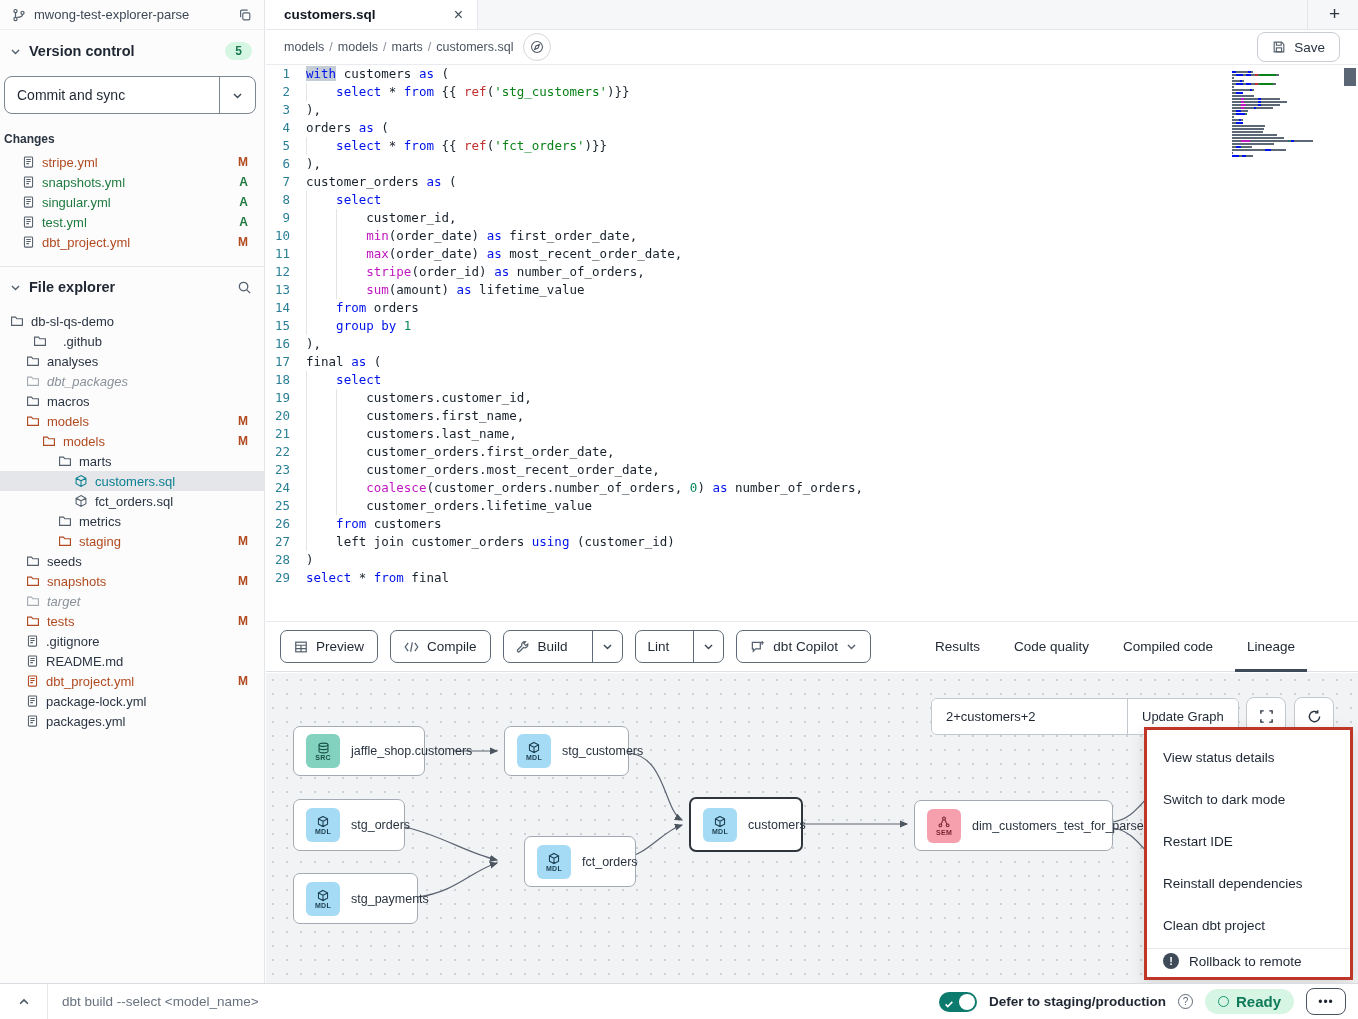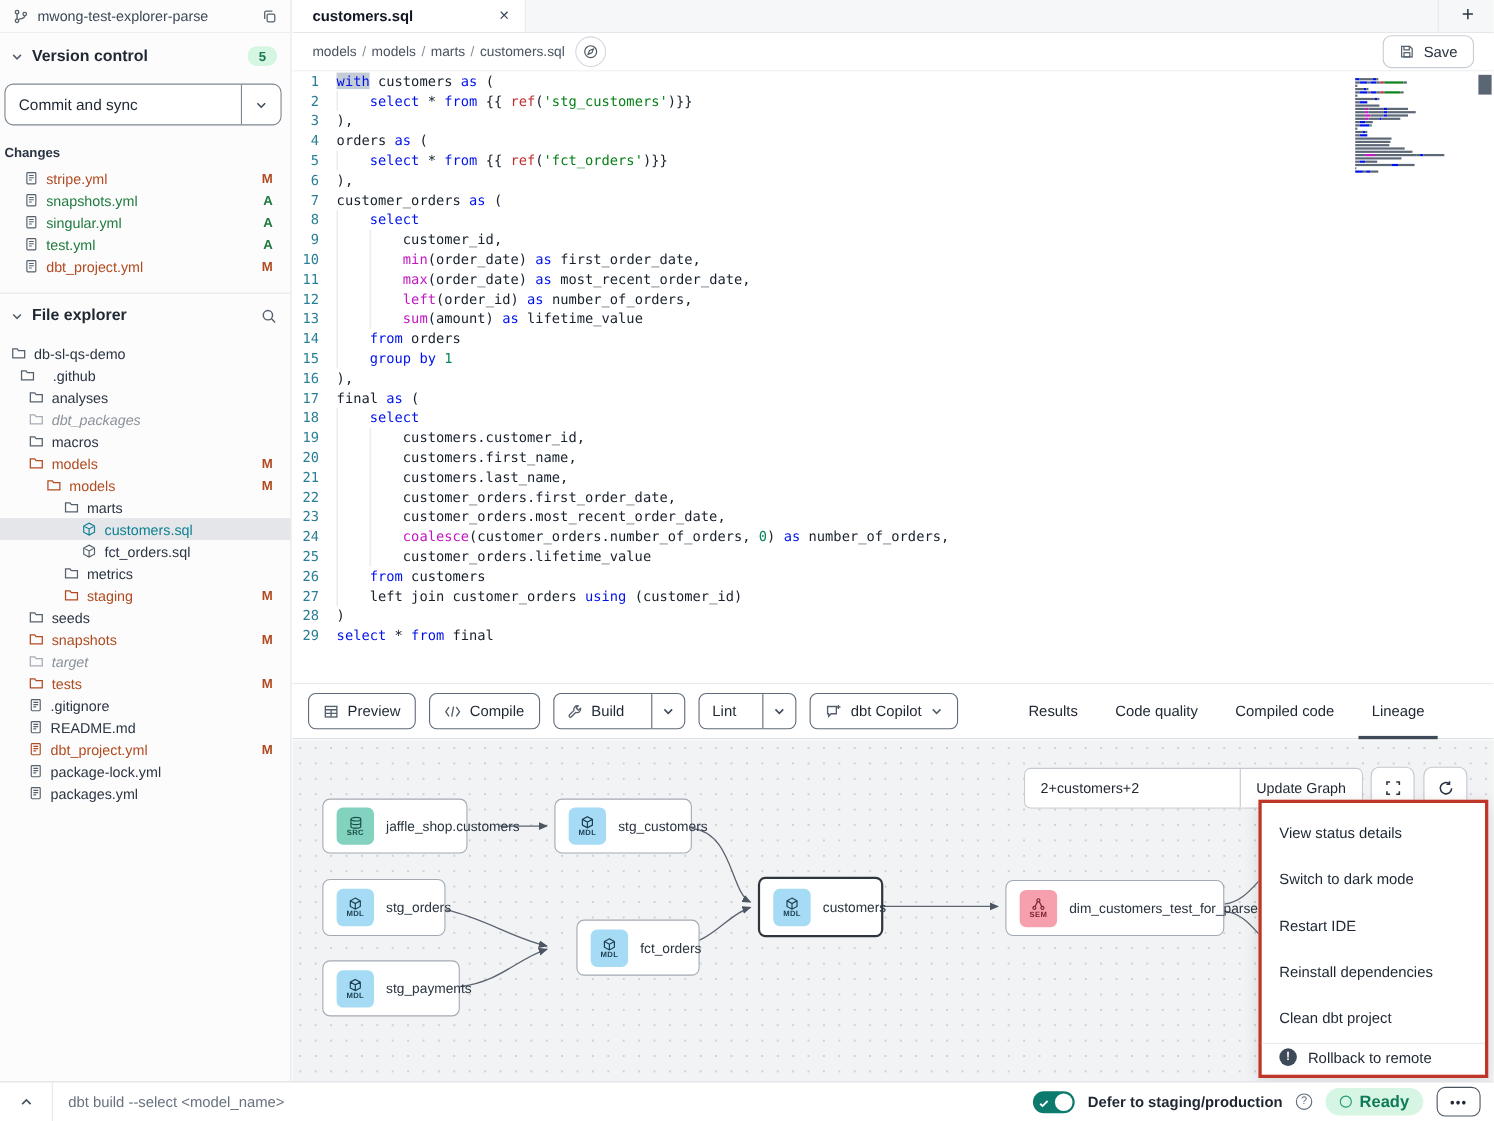--- a/index.html
+++ b/index.html
@@ -229,21 +229,21 @@
     </div>
     <div id="file-tree">
         <div class="tree-row" style="padding-left: 10px;">
           <span class="icon">
             <svg width="14" height="14" viewBox="0 0 16 16" fill="none" stroke="currentColor" stroke-width="1.3">
               <path d="M1.8 13 V3.6 H6.4 L7.8 5.4 H14.2 V13 Z"></path>
             </svg>
           </span>
           <span class="nm">db-sl-qs-demo</span>
         </div>
-        <div class="tree-row" style="padding-left: 18px; gap: 16px;">
+        <div class="tree-row" style="padding-left: 33px; gap: 16px;">
           <span class="icon">
             <svg width="14" height="14" viewBox="0 0 16 16" fill="none" stroke="currentColor" stroke-width="1.3">
               <path d="M1.8 13 V3.6 H6.4 L7.8 5.4 H14.2 V13 Z"></path>
             </svg>
           </span>
           <span class="nm">.github</span>
         </div>
         <div class="tree-row" style="padding-left: 26px;">
           <span class="icon">
             <svg width="14" height="14" viewBox="0 0 16 16" fill="none" stroke="currentColor" stroke-width="1.3">
@@ -481,21 +481,21 @@
           <div class="cl">
             <span class="ln">10</span>
             <pre><i class="guide" style="left: 0ch;"></i><i class="guide" style="left: 4ch;"></i><span class="tk p">        </span><span class="tk f">min</span><span class="tk p">(order_date) </span><span class="tk k">as</span><span class="tk p"> first_order_date,</span></pre>
           </div>
           <div class="cl">
             <span class="ln">11</span>
             <pre><i class="guide" style="left: 0ch;"></i><i class="guide" style="left: 4ch;"></i><span class="tk p">        </span><span class="tk f">max</span><span class="tk p">(order_date) </span><span class="tk k">as</span><span class="tk p"> most_recent_order_date,</span></pre>
           </div>
           <div class="cl">
             <span class="ln">12</span>
-            <pre><i class="guide" style="left: 0ch;"></i><i class="guide" style="left: 4ch;"></i><span class="tk p">        </span><span class="tk f">left</span><span class="tk p">(order_id) </span><span class="tk k">as</span><span class="tk p"> number_of_orders,</span></pre>
+            <pre><i class="guide" style="left: 0ch;"></i><i class="guide" style="left: 4ch;"></i><span class="tk p">        </span><span class="tk f">stripe</span><span class="tk p">(order_id) </span><span class="tk k">as</span><span class="tk p"> number_of_orders,</span></pre>
           </div>
           <div class="cl">
             <span class="ln">13</span>
             <pre><i class="guide" style="left: 0ch;"></i><i class="guide" style="left: 4ch;"></i><span class="tk p">        </span><span class="tk f">sum</span><span class="tk p">(amount) </span><span class="tk k">as</span><span class="tk p"> lifetime_value</span></pre>
           </div>
           <div class="cl">
             <span class="ln">14</span>
             <pre><i class="guide" style="left: 0ch;"></i><span class="tk p">    </span><span class="tk k">from</span><span class="tk p"> orders</span></pre>
           </div>
           <div class="cl">

